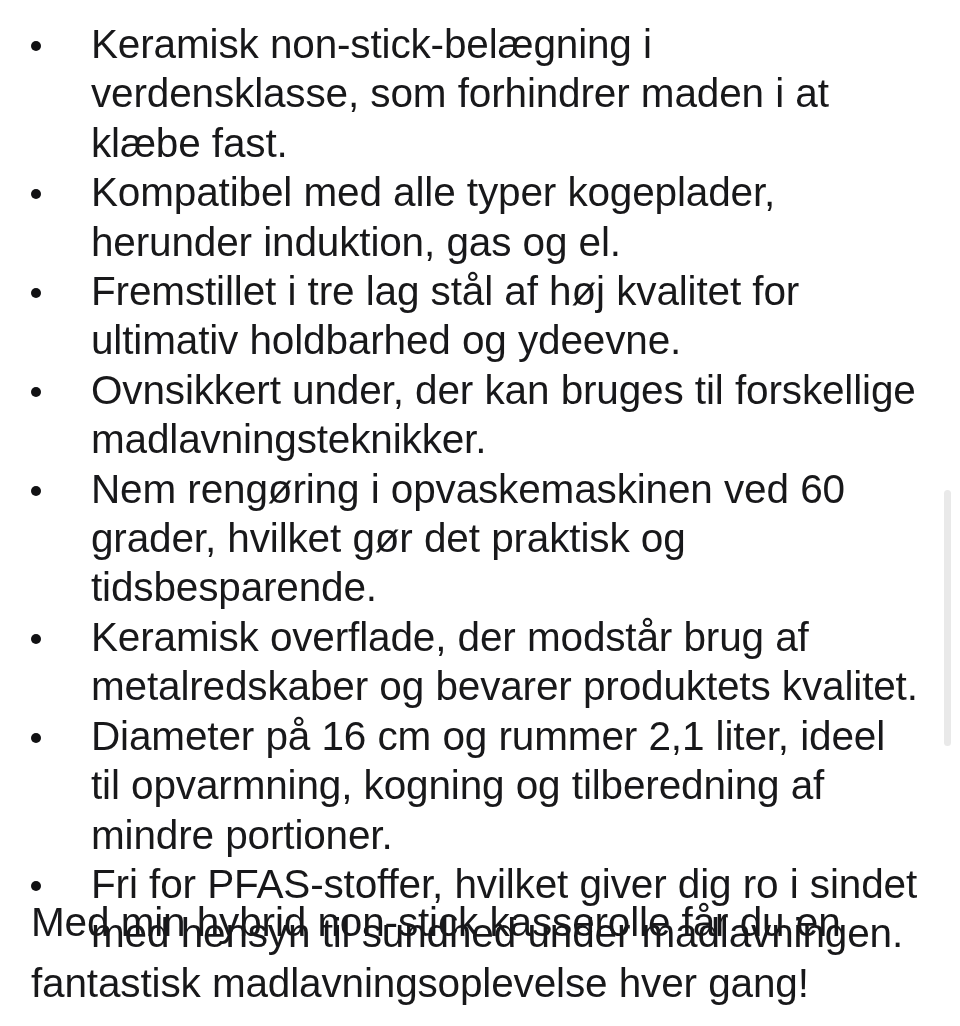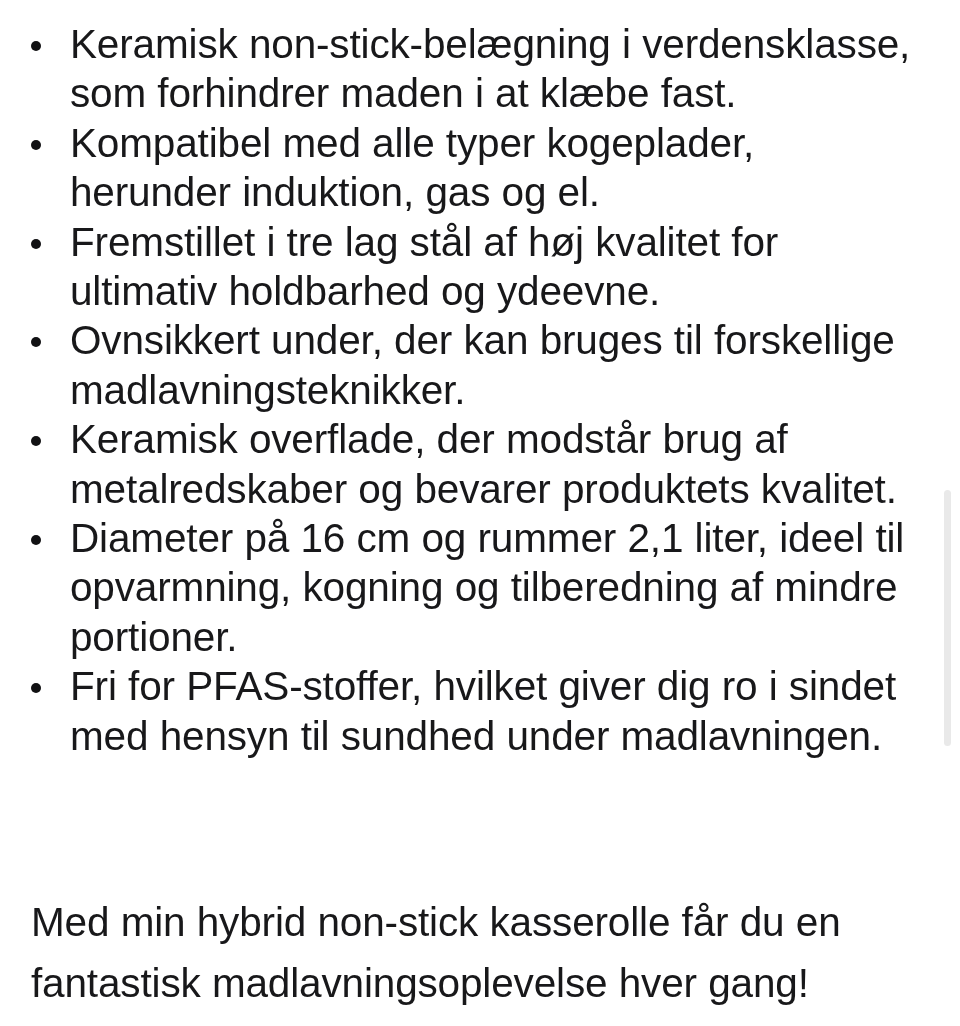--- a/index.html
+++ b/index.html
@@ -61,20 +61,21 @@
     left: 31px;
     top: 21px;
     width: 10px;
     height: 10px;
     border-radius: 50%;
     background: #111113;
   }
 
   .item-text {
     display: block;
+    margin-left: 21px;
   }
 
   .closing-paragraph {
     position: absolute;
     left: 31px;
     top: 892px;
     width: 898px;
     margin: 0;
     font-size: 40.5px;
     line-height: 61px;
@@ -123,20 +124,24 @@
       <li class="feature-item">
         <span class="bullet-marker"></span>
         <span class="item-text">Fremstillet i tre lag stål af høj kvalitet for ultimativ holdbarhed og ydeevne.</span>
       </li>
       <li class="feature-item">
         <span class="bullet-marker"></span>
         <span class="item-text">Ovnsikkert under, der kan bruges til forskellige madlavningsteknikker.</span>
       </li>
       <li class="feature-item">
         <span class="bullet-marker"></span>
+        <span class="item-text">Nem rengøring i opvaskemaskinen ved 60 grader, hvilket gør det praktisk og tidsbesparende.</span>
+      </li>
+      <li class="feature-item">
+        <span class="bullet-marker"></span>
         <span class="item-text">Keramisk overflade, der modstår brug af metalredskaber og bevarer produktets kvalitet.</span>
       </li>
       <li class="feature-item">
         <span class="bullet-marker"></span>
         <span class="item-text">Diameter på 16 cm og rummer 2,1 liter, ideel til opvarmning, kogning og tilberedning af mindre portioner.</span>
       </li>
       <li class="feature-item">
         <span class="bullet-marker"></span>
         <span class="item-text">Fri for PFAS-stoffer, hvilket giver dig ro i sindet med hensyn til sundhed under madlavningen.</span>
       </li>

